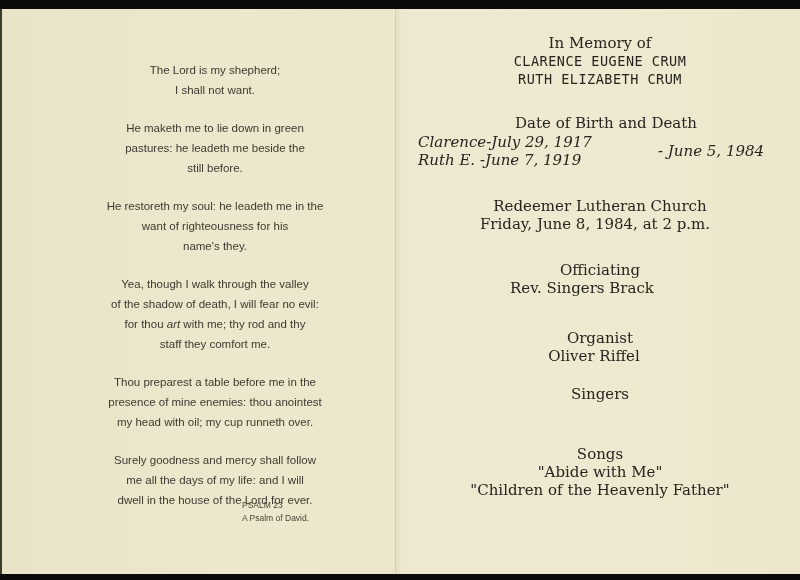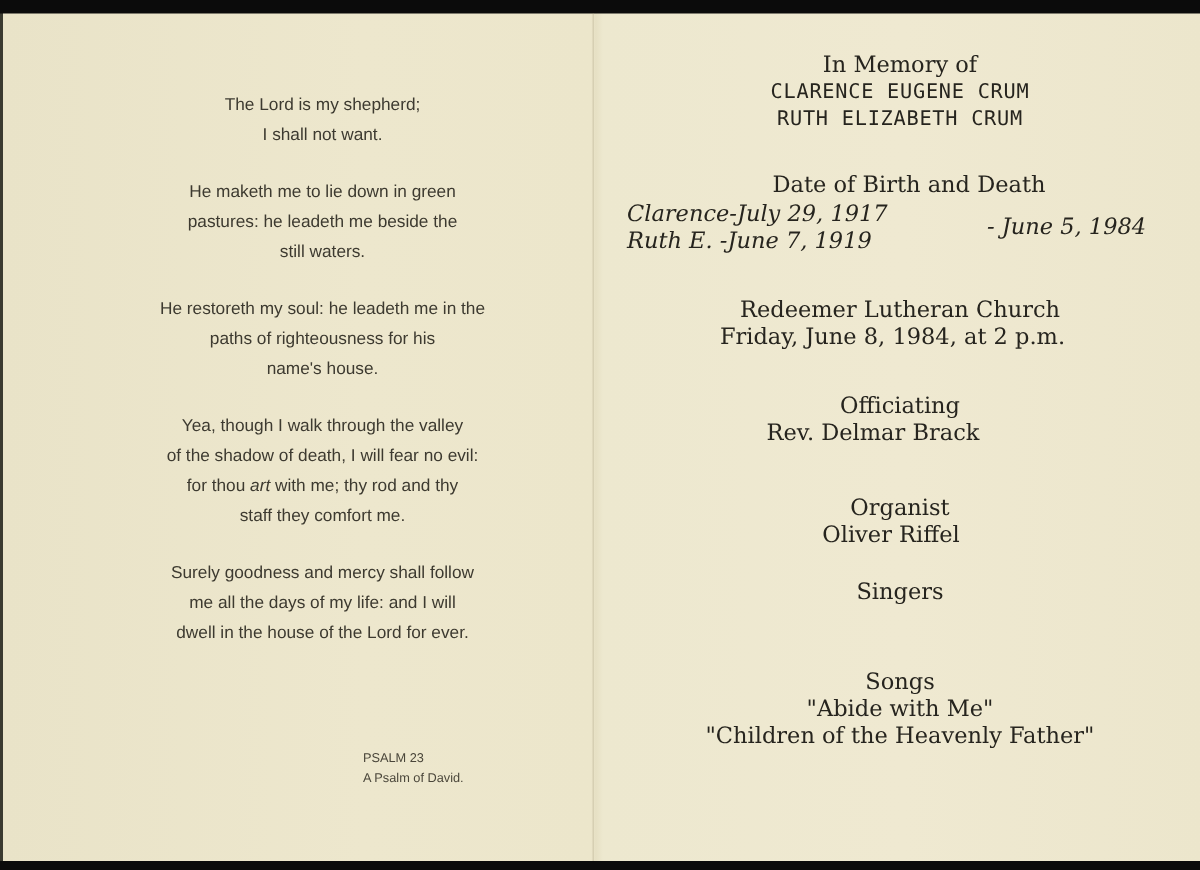--- a/index.html
+++ b/index.html
@@ -50,32 +50,37 @@
 <div class="fold"></div>
 
 <div class="left-panel">
   <div class="verse">
     <span>The Lord is my shepherd;</span>
     <span>I shall not want.</span>
   </div>
   <div class="verse">
     <span>He maketh me to lie down in green</span>
     <span>pastures: he leadeth me beside the</span>
-    <span>still waters.</span>
+    <span>still before.</span>
   </div>
   <div class="verse">
     <span>He restoreth my soul: he leadeth me in the</span>
-    <span>paths of righteousness for his</span>
-    <span>name's house.</span>
+    <span>want of righteousness for his</span>
+    <span>name's they.</span>
   </div>
   <div class="verse">
     <span>Yea, though I walk through the valley</span>
     <span>of the shadow of death, I will fear no evil:</span>
     <span>for thou <em>art</em> with me; thy rod and thy</span>
     <span>staff they comfort me.</span>
+  </div>
+  <div class="verse">
+    <span>Thou preparest a table before me in the</span>
+    <span>presence of mine enemies: thou anointest</span>
+    <span>my head with oil; my cup runneth over.</span>
   </div>
   <div class="verse">
     <span>Surely goodness and mercy shall follow</span>
     <span>me all the days of my life: and I will</span>
     <span>dwell in the house of the Lord for ever.</span>
   </div>
 </div>
 
 <div class="psalm-ref">
   <div>PSALM 23</div>
@@ -96,21 +101,21 @@
   <div class="dates-row" style="top:117px;">Ruth E. -June  7, 1919</div>
   <div class="dates-row" style="top:108px; left:248px;">- June 5, 1984</div>
 
   <div class="block" style="top:163px;">
     <span class="line script">Redeemer Lutheran Church</span>
     <span class="line script" style="padding-right:10px;">Friday, June 8, 1984, at 2 p.m.</span>
   </div>
 
   <div class="block" style="top:227px;">
     <span class="line script">Officiating</span>
-    <span class="line script" style="padding-right:36px;">Rev. Delmar Brack</span>
+    <span class="line script" style="padding-right:36px;">Rev. Singers Brack</span>
   </div>
 
   <div class="block" style="top:295px;">
     <span class="line script">Organist</span>
     <span class="line script" style="padding-right:12px;">Oliver Riffel</span>
   </div>
 
   <div class="block" style="top:351px;">
     <span class="line script">Singers</span>
   </div>

